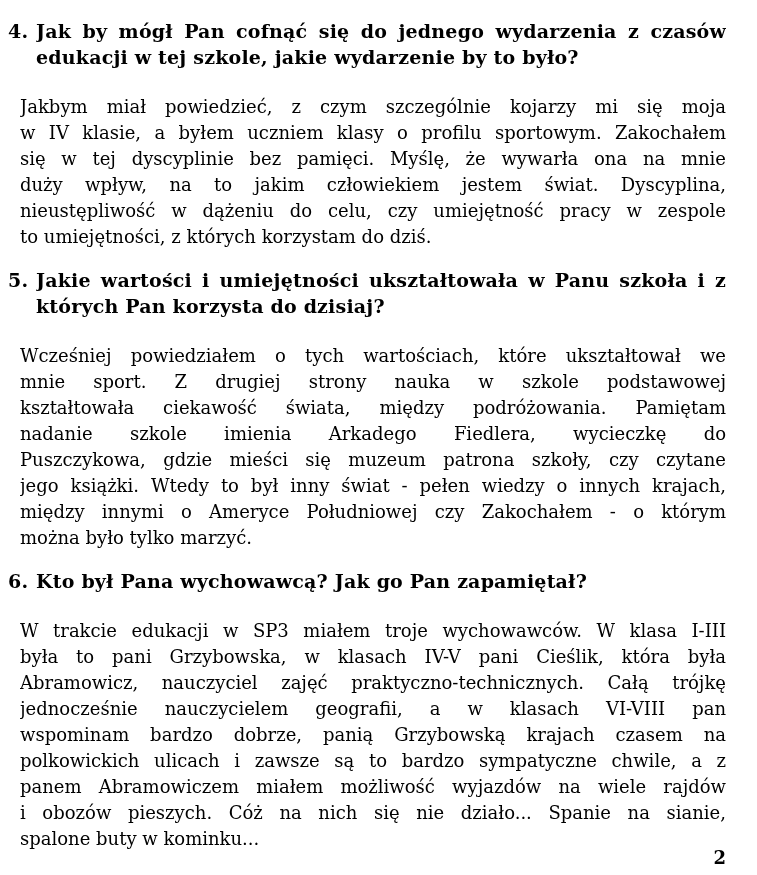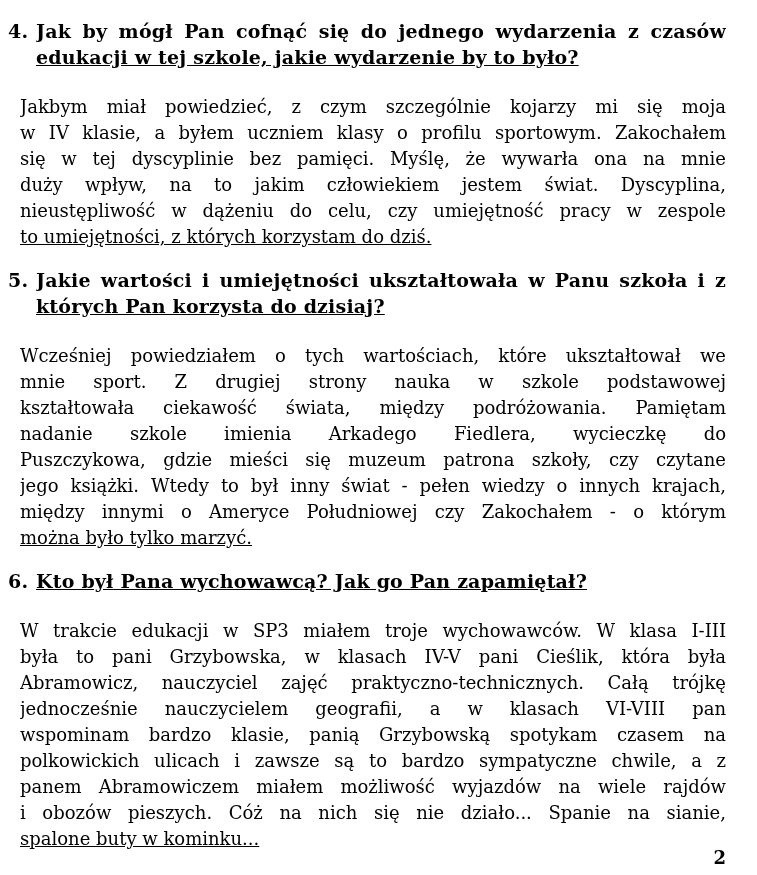--- a/index.html
+++ b/index.html
@@ -45,21 +45,20 @@
   .jline {
     text-align: justify;
     text-align-last: justify;
     height: 26px;
     overflow: hidden;
     white-space: nowrap;
   }
   .jline.lastline {
     text-align: right;
     text-align-last: left;
-    text-decoration: underline;
   }
   .page-number {
     position: absolute;
     right: 31px;
     bottom: 8px;
     font-weight: bold;
     font-size: 18px;
     line-height: 1;
   }
 </style>
@@ -109,21 +108,21 @@
           <span class="q-num">6.</span>
           <div class="q-text">
             <div class="jline lastline">Kto był Pana wychowawcą? Jak go Pan zapamiętał?</div>
           </div>
         </div>
         <div class="answer">
           <div class="jline">W trakcie edukacji w SP3 miałem troje wychowawców. W klasa I-III</div>
           <div class="jline">była to pani Grzybowska, w klasach IV-V pani Cieślik, która była</div>
           <div class="jline">Abramowicz, nauczyciel zajęć praktyczno-technicznych. Całą trójkę</div>
           <div class="jline">jednocześnie nauczycielem geografii, a w klasach VI-VIII pan</div>
-          <div class="jline">wspominam bardzo klasie, panią Grzybowską spotykam czasem na</div>
+          <div class="jline">wspominam bardzo dobrze, panią Grzybowską krajach czasem na</div>
           <div class="jline">polkowickich ulicach i zawsze są to bardzo sympatyczne chwile, a z</div>
           <div class="jline">panem Abramowiczem miałem możliwość wyjazdów na wiele rajdów</div>
           <div class="jline">i obozów pieszych. Cóż na nich się nie działo... Spanie na sianie,</div>
           <div class="jline lastline">spalone buty w kominku...</div>
         </div>
       </div>
     </div>
   <div class="page-number">2</div>
 </div>
 

